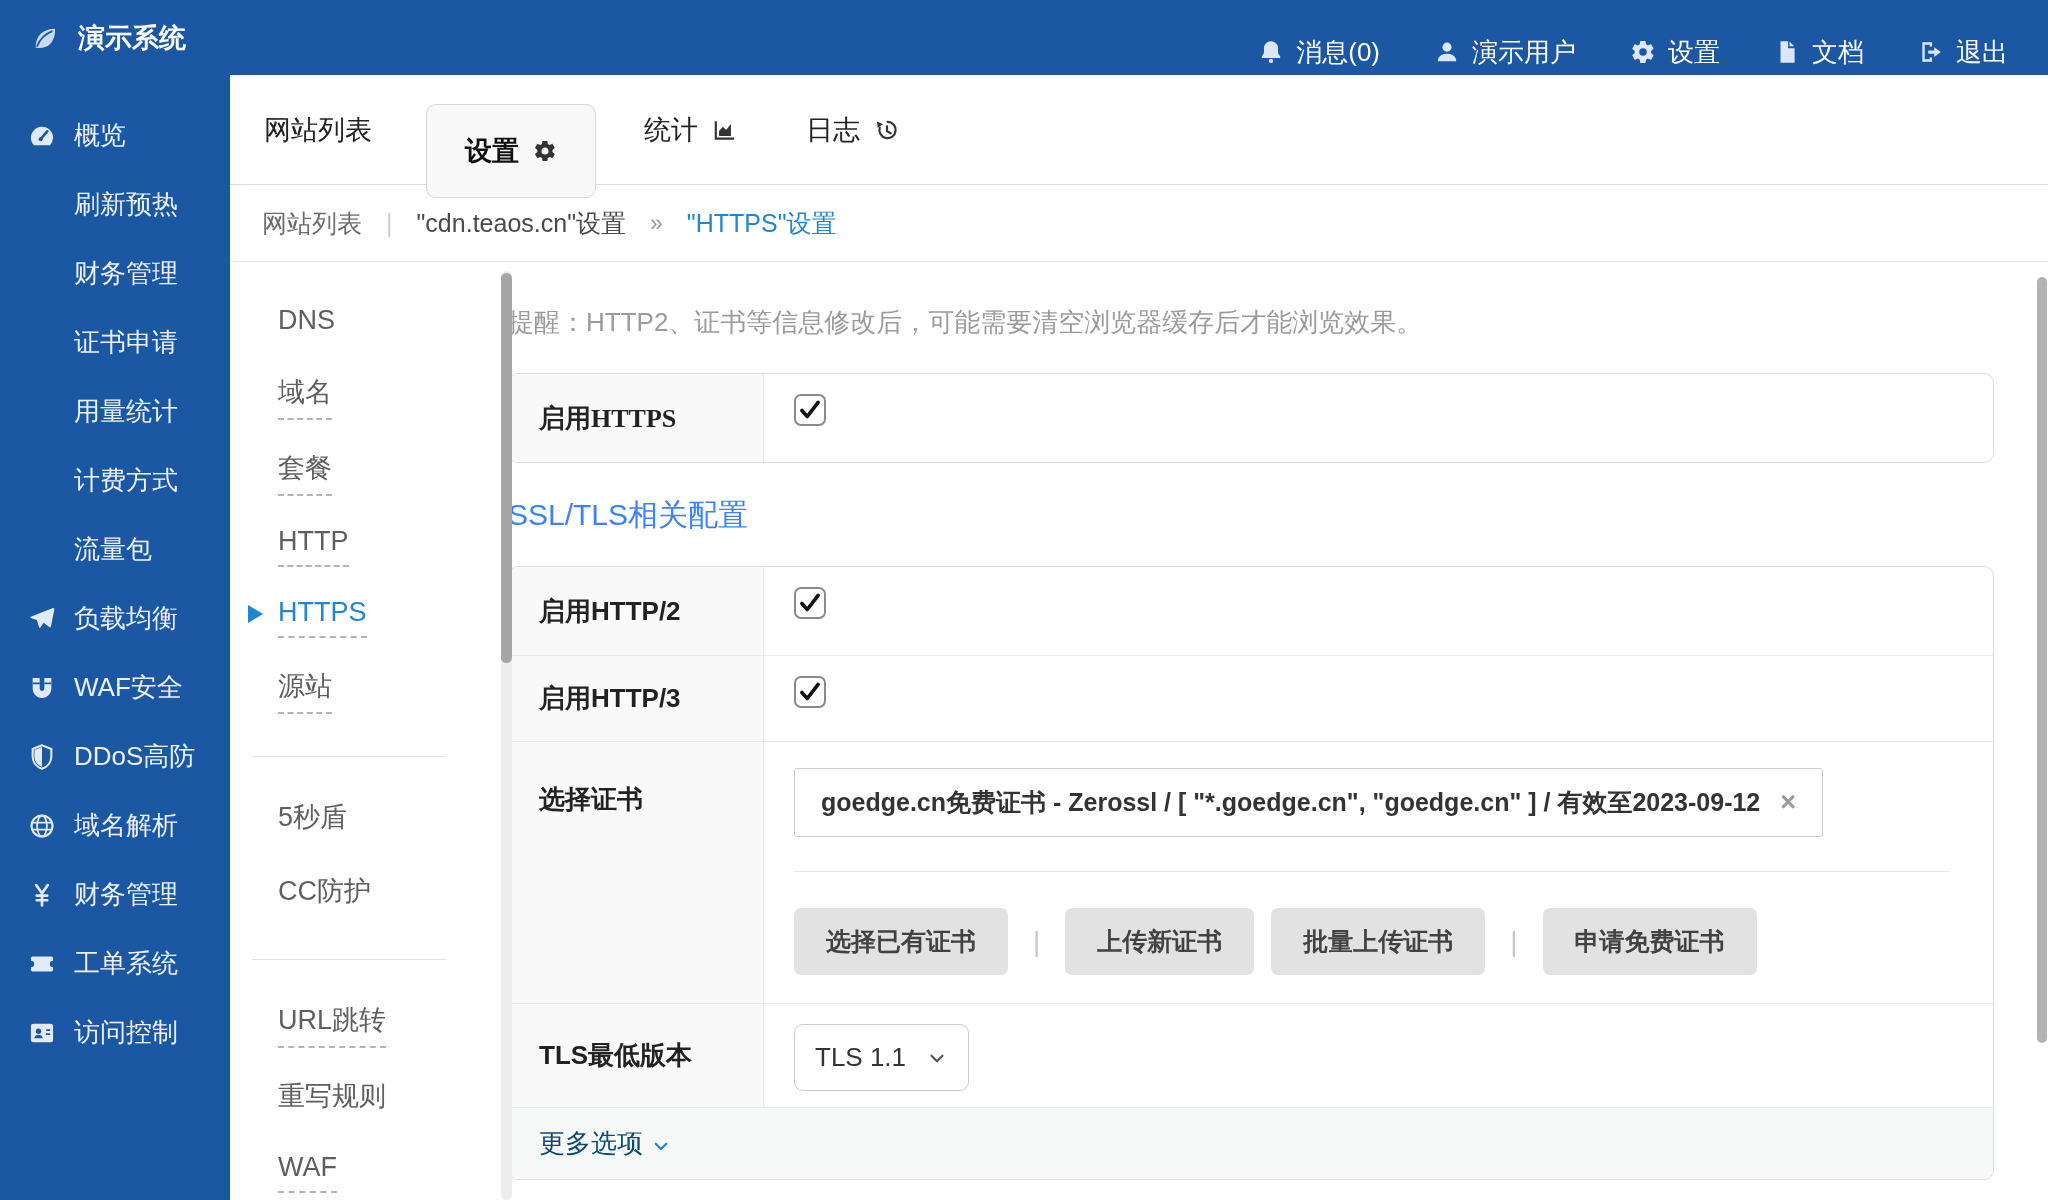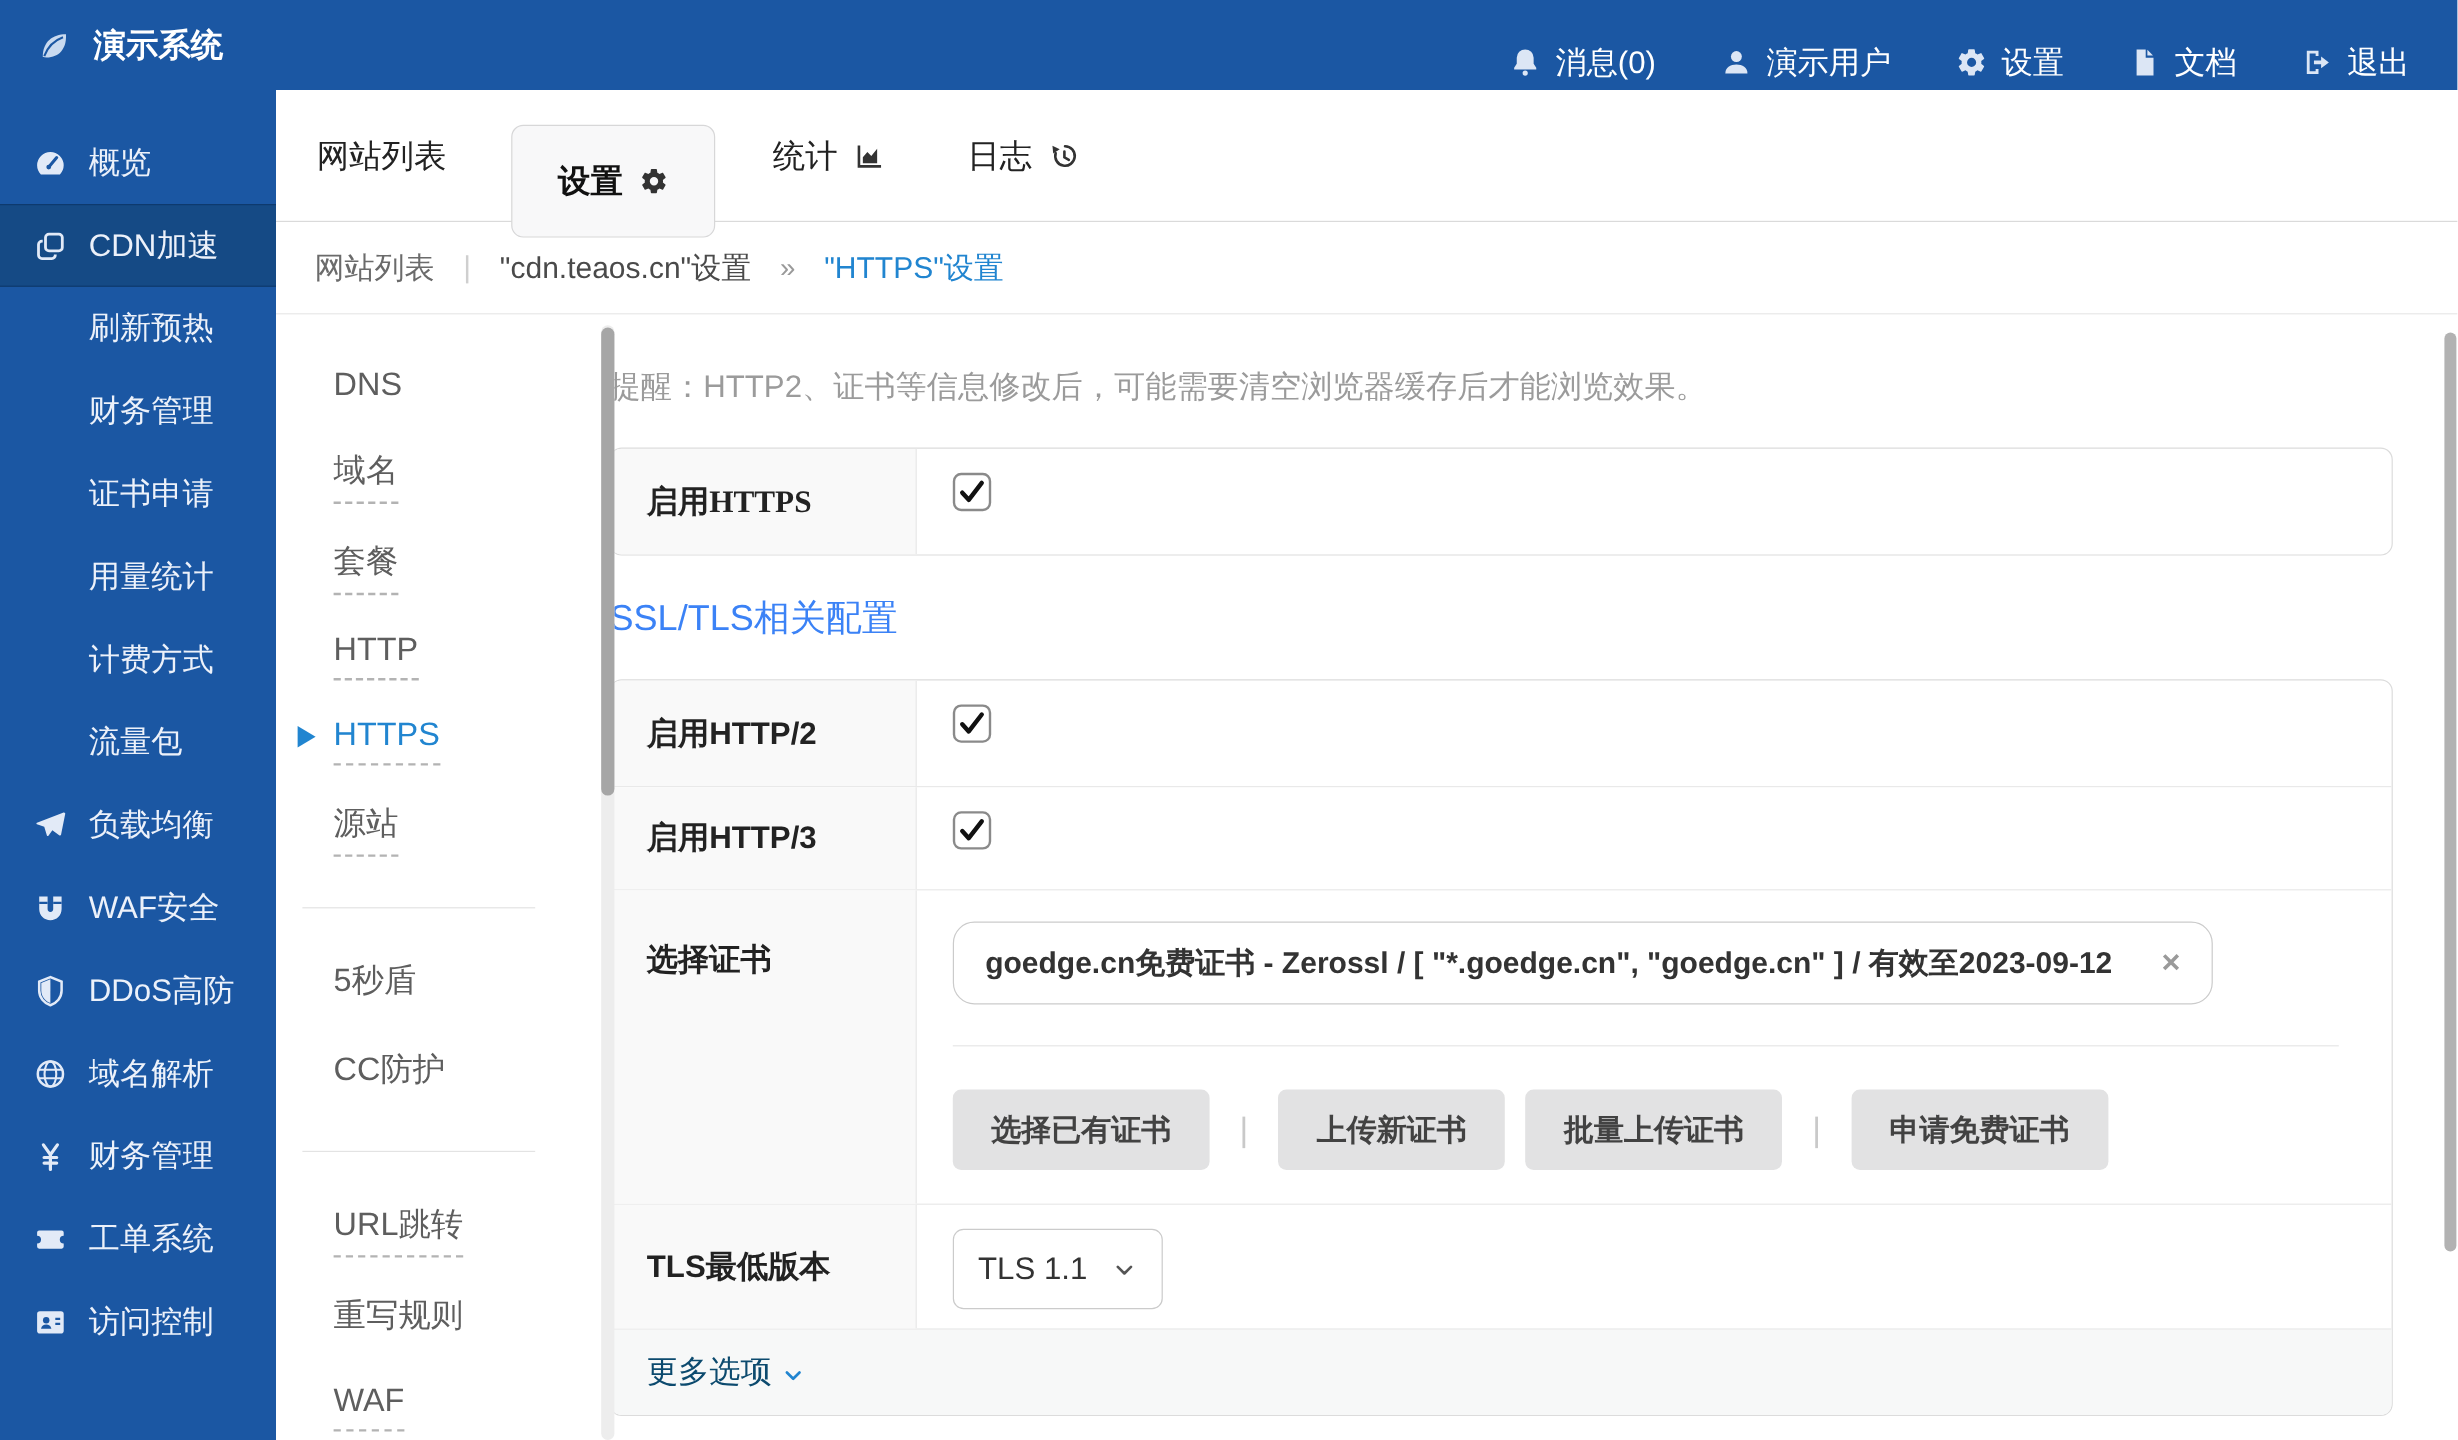--- a/index.html
+++ b/index.html
@@ -86,22 +86,22 @@
   .row.h88 { height:88px; } .row.h86 { height:86px; } .row.h104 { height:104px; }
 
   .checkbox { width:32px; height:32px; border:2px solid #8a8a8a; border-radius:7px;
               background:#fff; display:flex; align-items:center; justify-content:center;
               cursor:pointer; }
 
   .section-title { margin-top:32px; font-size:30px; font-weight:500; color:#3b82f6; }
   .panel.second { margin-top:30px; }
 
   .cert-cell { flex-direction:column; align-items:flex-start; padding:26px 24px 28px 30px; }
-  .cert-tag { display:inline-flex; align-items:center; gap:41px; border:1px solid #cbcbcb;
-              border-radius:18px; padding:17px 26px; font-size:25px; font-weight:700;
+  .cert-tag { display:inline-flex; align-items:center; gap:20px; border:1px solid #cbcbcb;
+              border-radius:3px; padding:17px 26px; font-size:25px; font-weight:700;
               color:#333; background:#fff; }
   .cert-x { color:#9a9a9a; font-size:27px; font-weight:700; cursor:pointer; line-height:1; }
   .cert-divider { width:calc(100% - 20px); height:1px; background:#e6e6e6; margin-top:34px; }
   .cert-buttons { display:flex; align-items:center; gap:17px; margin-top:36px; }
   .btn { background:#e2e2e3; border-radius:7px; padding:17px 32px; font-size:25px;
          font-weight:700; color:#424242; cursor:pointer; white-space:nowrap; }
   .btn-sep { color:#c9c9c9; font-size:28px; margin:0 8px; }
 
   .select { display:inline-flex; align-items:center; gap:20px; border:1px solid #cbcbcb;
             border-radius:9px; padding:17px 20px; font-size:26px; color:#333;
@@ -182,29 +182,20 @@
 <aside class="sidebar">
   <div class="side-item">
     <span class="icon">
       <svg width="28" height="28" viewBox="0 0 24 24" fill="currentColor">
         <path d="M12 4a9.5 9.5 0 0 0-9.5 9.5c0 2.6 1 4.9 2.7 6.5h13.6a9.46 9.46 0 0 0 2.7-6.5A9.5 9.5 0 0 0 12 4z"></path>
         <path d="M11 14.5 16.5 8" stroke="#1b57a3" stroke-width="2.2" stroke-linecap="round" fill="none"></path>
         <circle cx="10.8" cy="14.8" r="1.7" fill="#1b57a3"></circle>
       </svg>
     </span>
     <span>概览</span>
-  </div>
-  <div class="side-item active">
-    <span class="icon">
-      <svg width="28" height="28" viewBox="0 0 24 24" fill="none" stroke="currentColor" stroke-width="2">
-        <rect x="8.5" y="3.5" width="12" height="12" rx="2.5"></rect>
-        <path d="M15.5 18v.5a2.5 2.5 0 0 1-2.5 2.5H6a2.5 2.5 0 0 1-2.5-2.5V11A2.5 2.5 0 0 1 6 8.5h.5"></path>
-      </svg>
-    </span>
-    <span>CDN加速</span>
   </div>
   <div class="side-item side-sub">
     <span>刷新预热</span>
   </div>
   <div class="side-item side-sub">
     <span>财务管理</span>
   </div>
   <div class="side-item side-sub">
     <span>证书申请</span>
   </div>

